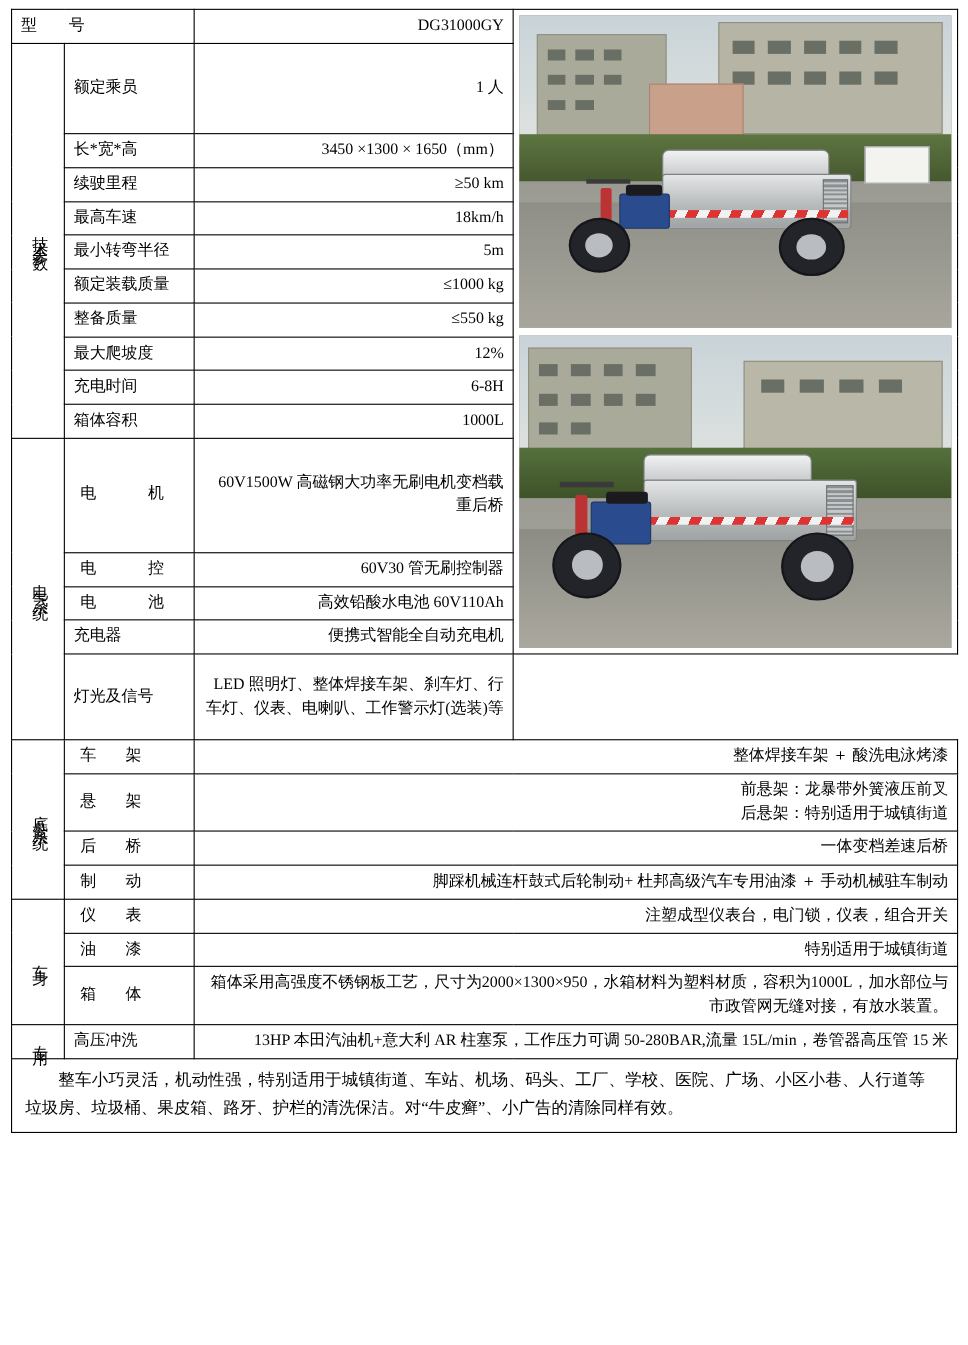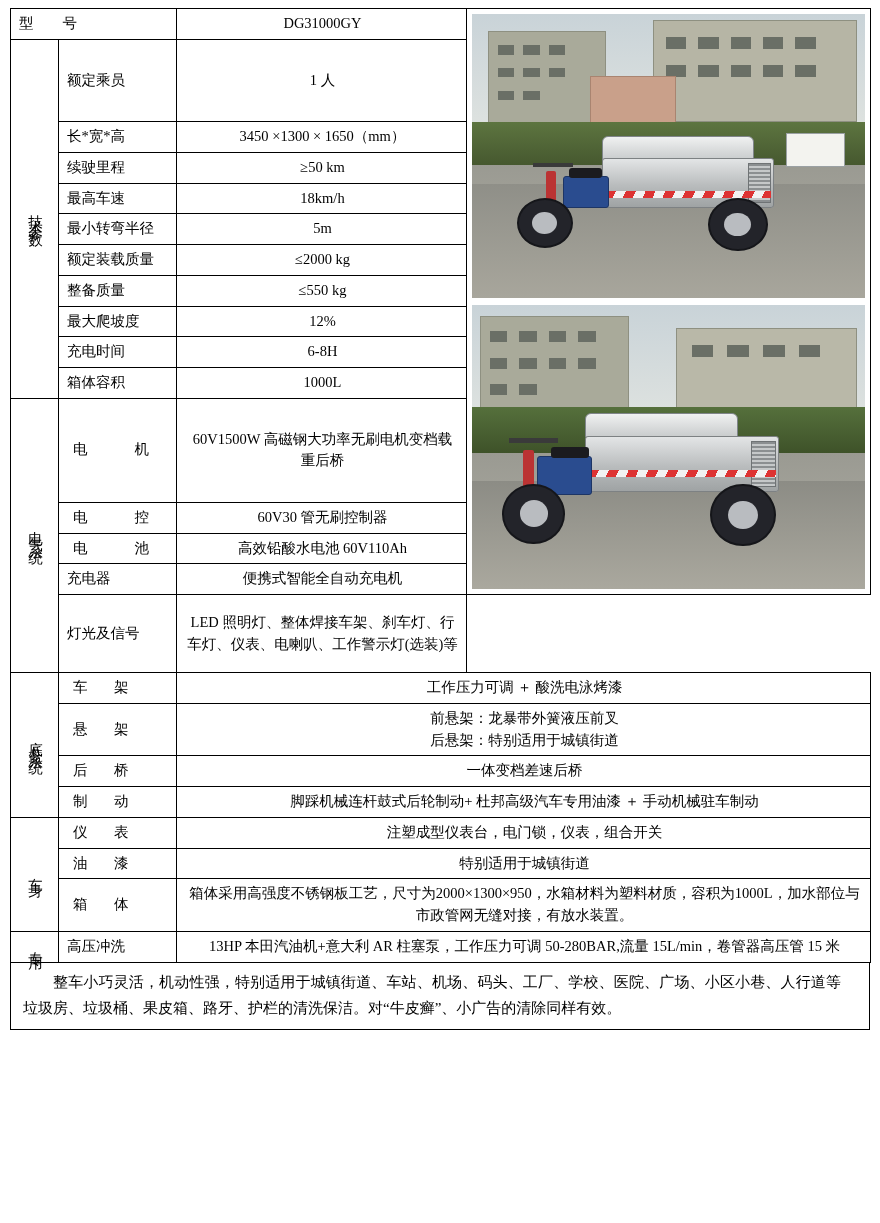--- a/index.html
+++ b/index.html
@@ -56,21 +56,21 @@
   .lbl {
     width: 118px;
     font-size: 14.5px;
     white-space: nowrap;
   }
   .lbl.sp {
     letter-spacing: 6px;
     text-indent: 6px;
   }
   .val {
-    text-align: center;
+    text-align: right;
     padding-left: 10px !important;
   }
   .photo-cell {
     width: 404px;
     padding: 0 !important;
     vertical-align: top;
     border: 1px solid #000;
   }
   .photos {
     display: flex;
@@ -313,21 +313,21 @@
       <tr>
         <td class="lbl">最高车速</td>
         <td class="val">18km/h</td>
       </tr>
       <tr>
         <td class="lbl">最小转弯半径</td>
         <td class="val">5m</td>
       </tr>
       <tr>
         <td class="lbl">额定装载质量</td>
-        <td class="val">≤2000 kg</td>
+        <td class="val">≤1000 kg</td>
       </tr>
       <tr>
         <td class="lbl">整备质量</td>
         <td class="val">≤550 kg</td>
       </tr>
       <tr>
         <td class="lbl">最大爬坡度</td>
         <td class="val">12%</td>
       </tr>
       <tr>
@@ -357,21 +357,21 @@
         <td class="val">便携式智能全自动充电机</td>
       </tr>
       <tr>
         <td class="lbl">灯光及信号</td>
         <td class="val" style="height:78px">LED 照明灯、整体焊接车架、刹车灯、行车灯、仪表、电喇叭、工作警示灯(选装)等</td>
       </tr>
 
       <tr>
         <td class="cat" rowspan="4"><span>底盘系统</span></td>
         <td class="lbl sp">车　架</td>
-        <td class="val" colspan="2">工作压力可调 ＋ 酸洗电泳烤漆</td>
+        <td class="val" colspan="2">整体焊接车架 ＋ 酸洗电泳烤漆</td>
       </tr>
       <tr>
         <td class="lbl sp">悬　架</td>
         <td class="val" colspan="2" style="white-space:pre-line">前悬架：龙暴带外簧液压前叉
 后悬架：特别适用于城镇街道</td>
       </tr>
       <tr>
         <td class="lbl sp">后　桥</td>
         <td class="val" colspan="2">一体变档差速后桥</td>
       </tr>

